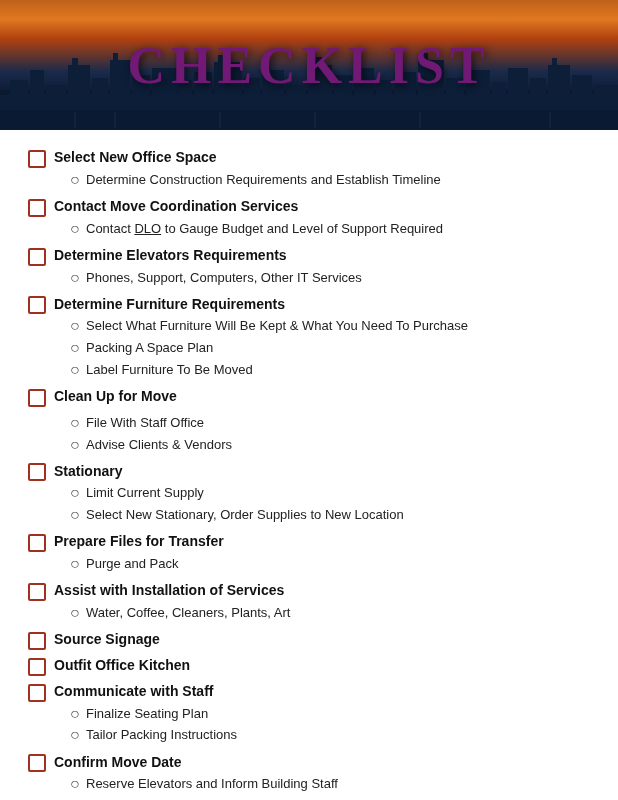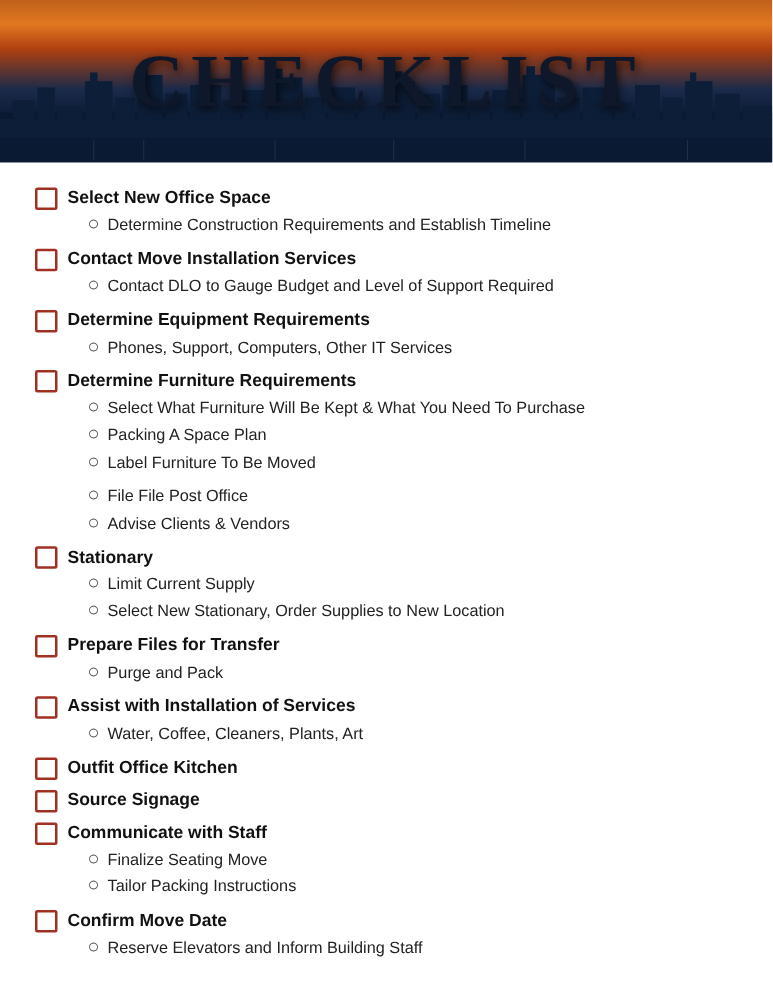--- a/index.html
+++ b/index.html
@@ -37,23 +37,23 @@
     
     .header-city {
       position: absolute;
       bottom: 0;
       left: 0;
       width: 100%;
     }
     .header-title {
       position: relative;
       z-index: 2;
-      font-size: 60px;
+      font-size: 52px;
       font-weight: 900;
-      color: #0f172a;
+      color: #701a75;
       letter-spacing: 6px;
       text-shadow: 2px 2px 8px rgba(0,0,0,0.7);
       font-family: Georgia, serif;
     }
 
     
     .content {
       padding: 18px 28px 18px 28px;
     }
 
@@ -108,20 +108,21 @@
     }
 
     .sub-bullet {
       color: #555;
       font-size: 16px;
       line-height: 1.3;
       min-width: 10px;
     }
 
     .underline {
+      text-decoration: underline;
     }
   </style>
 </head>
 <body>
 
 <div class="header">
   <div class="header-bg"></div>
 
   <svg class="header-city" viewBox="0 0 618 80" xmlns="http://www.w3.org/2000/svg">
 
@@ -186,33 +187,33 @@
         <ul class="sub-items">
           <li class="sub-item">
             <span class="sub-bullet">○</span>
             <span>Determine Construction Requirements and Establish Timeline</span>
           </li>
         </ul>
       </li>
       <li class="checklist-item">
         <div class="item-row">
           <div class="checkbox"></div>
-          <span class="item-label">Contact Move Installation Services</span>
+          <span class="item-label">Contact Move Coordination Services</span>
         </div>
         <ul class="sub-items">
           <li class="sub-item">
             <span class="sub-bullet">○</span>
             <span>Contact <span class="underline">DLO</span> to Gauge Budget and Level of Support Required</span>
           </li>
         </ul>
       </li>
       <li class="checklist-item">
         <div class="item-row">
           <div class="checkbox"></div>
-          <span class="item-label">Determine Equipment Requirements</span>
+          <span class="item-label">Determine Elevators Requirements</span>
         </div>
         <ul class="sub-items">
           <li class="sub-item">
             <span class="sub-bullet">○</span>
             <span>Phones, Support, Computers, Other IT Services</span>
           </li>
         </ul>
       </li>
       <li class="checklist-item">
         <div class="item-row">
@@ -228,24 +229,30 @@
             <span class="sub-bullet">○</span>
             <span>Packing A Space Plan</span>
           </li>
           <li class="sub-item">
             <span class="sub-bullet">○</span>
             <span>Label Furniture To Be Moved</span>
           </li>
         </ul>
       </li>
       <li class="checklist-item">
-        <ul class="sub-items">
-          <li class="sub-item">
-            <span class="sub-bullet">○</span>
-            <span>File File Post Office</span>
+        <div class="item-row">
+          <div class="checkbox"></div>
+          <span class="item-label">Clean Up for Move</span>
+        </div>
+      </li>
+      <li class="checklist-item">
+        <ul class="sub-items">
+          <li class="sub-item">
+            <span class="sub-bullet">○</span>
+            <span>File With Staff Office</span>
           </li>
           <li class="sub-item">
             <span class="sub-bullet">○</span>
             <span>Advise Clients &amp; Vendors</span>
           </li>
         </ul>
       </li>
       <li class="checklist-item">
         <div class="item-row">
           <div class="checkbox"></div>
@@ -282,38 +289,38 @@
         <ul class="sub-items">
           <li class="sub-item">
             <span class="sub-bullet">○</span>
             <span>Water, Coffee, Cleaners, Plants, Art</span>
           </li>
         </ul>
       </li>
       <li class="checklist-item">
         <div class="item-row">
           <div class="checkbox"></div>
+          <span class="item-label">Source Signage</span>
+        </div>
+      </li>
+      <li class="checklist-item">
+        <div class="item-row">
+          <div class="checkbox"></div>
           <span class="item-label">Outfit Office Kitchen</span>
         </div>
       </li>
       <li class="checklist-item">
         <div class="item-row">
           <div class="checkbox"></div>
-          <span class="item-label">Source Signage</span>
-        </div>
-      </li>
-      <li class="checklist-item">
-        <div class="item-row">
-          <div class="checkbox"></div>
           <span class="item-label">Communicate with Staff</span>
         </div>
         <ul class="sub-items">
           <li class="sub-item">
             <span class="sub-bullet">○</span>
-            <span>Finalize Seating Move</span>
+            <span>Finalize Seating Plan</span>
           </li>
           <li class="sub-item">
             <span class="sub-bullet">○</span>
             <span>Tailor Packing Instructions</span>
           </li>
         </ul>
       </li>
       <li class="checklist-item">
         <div class="item-row">
           <div class="checkbox"></div>

